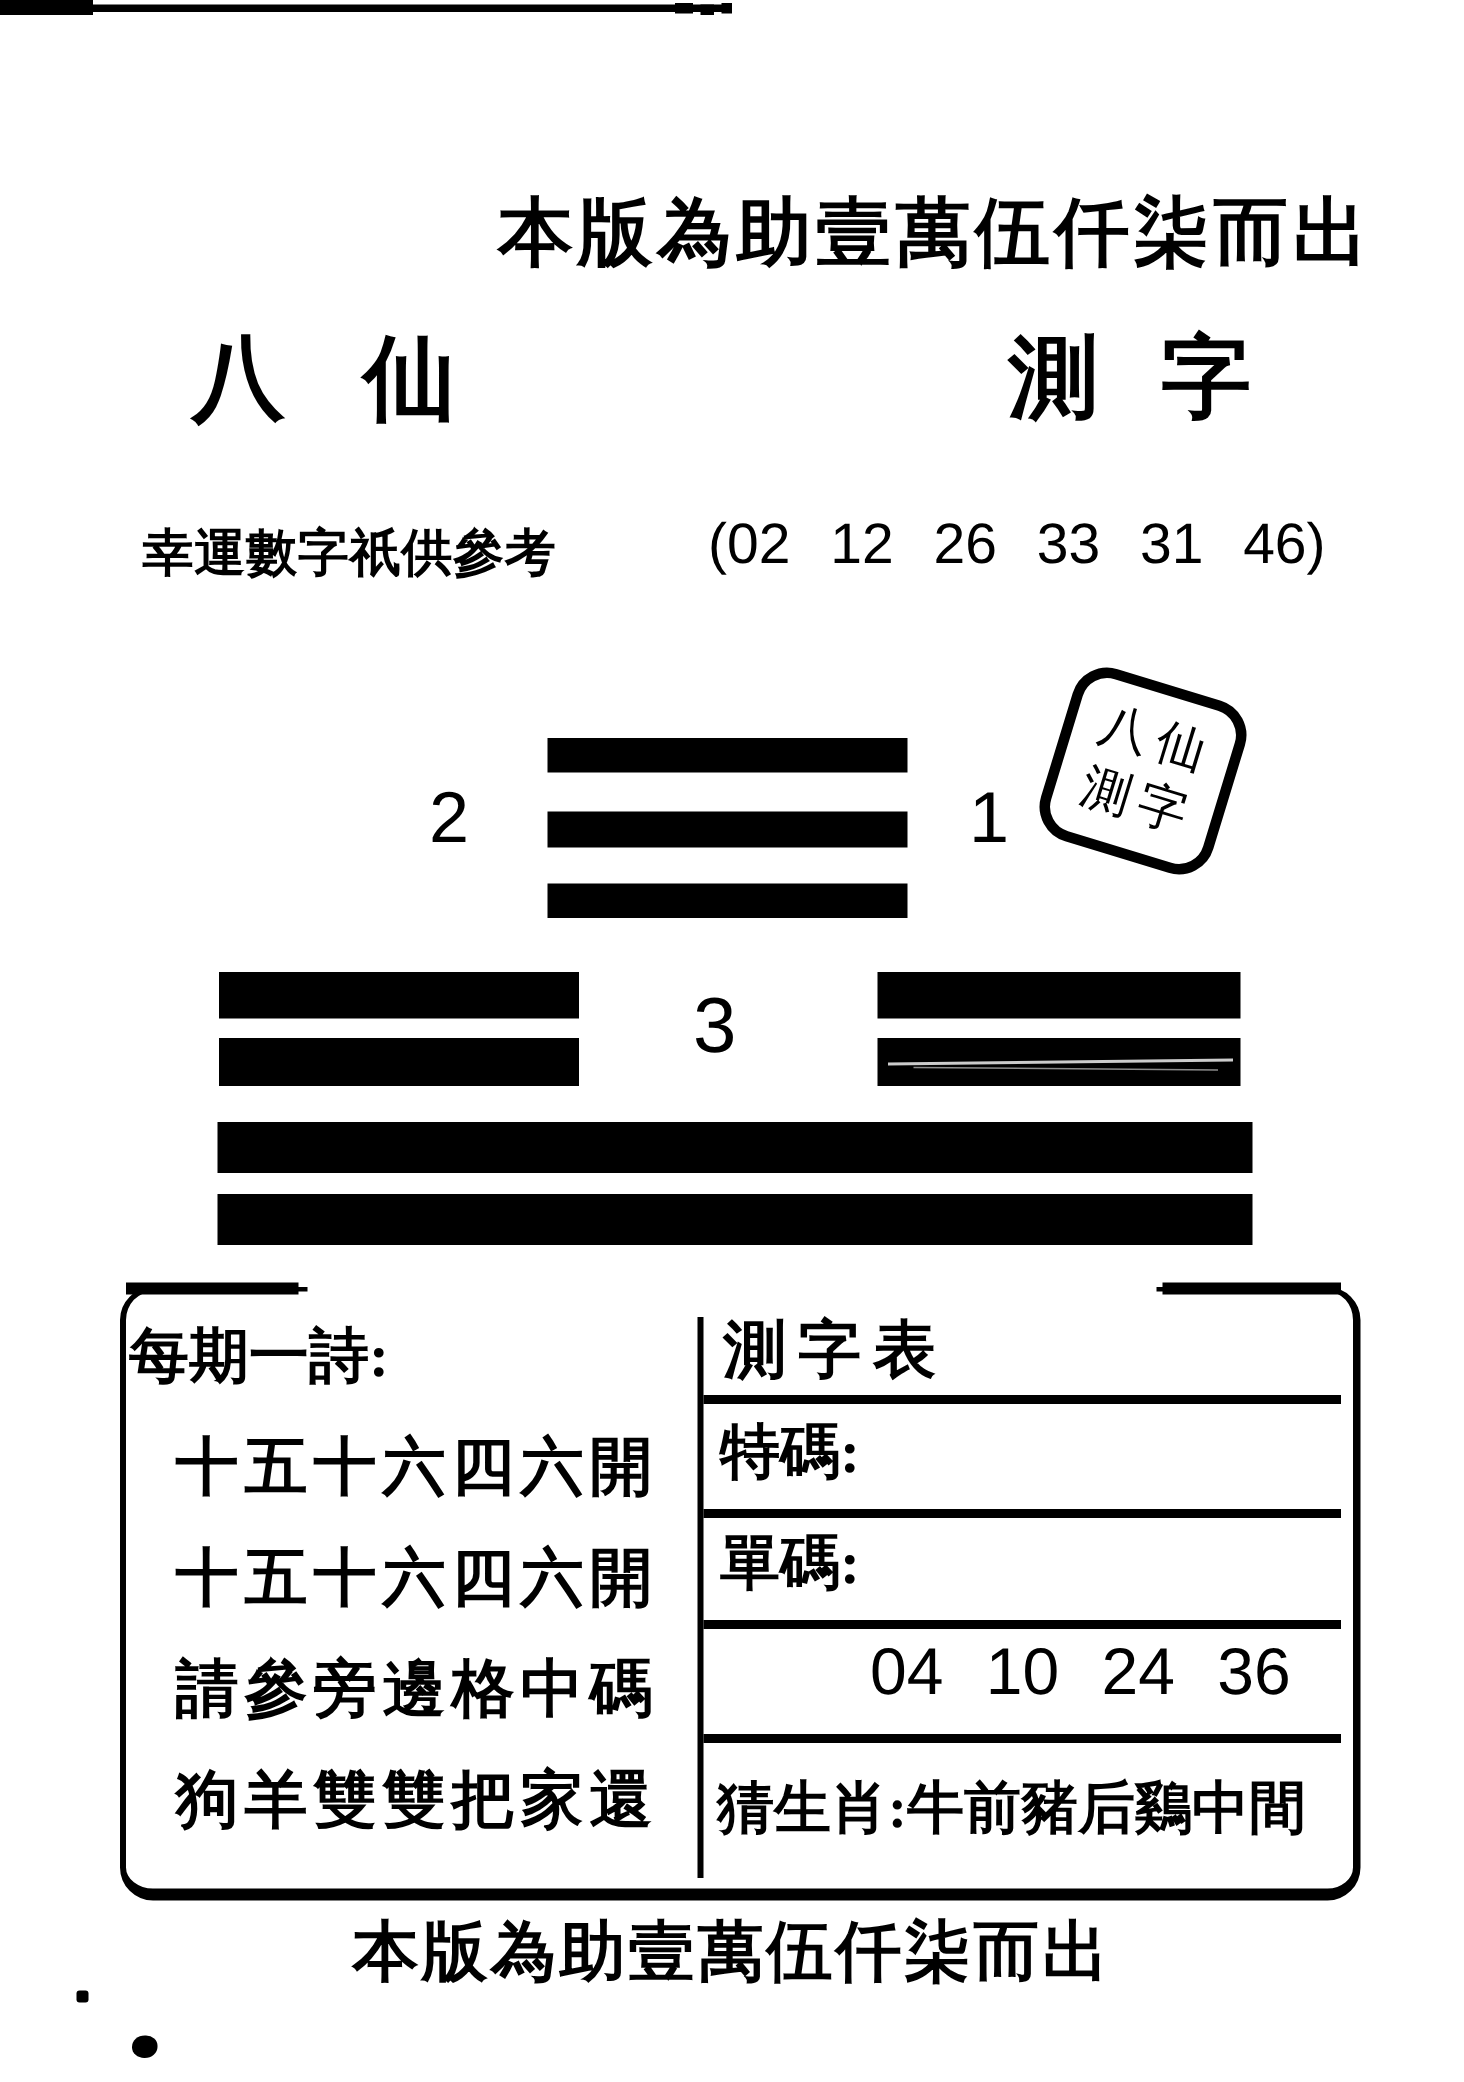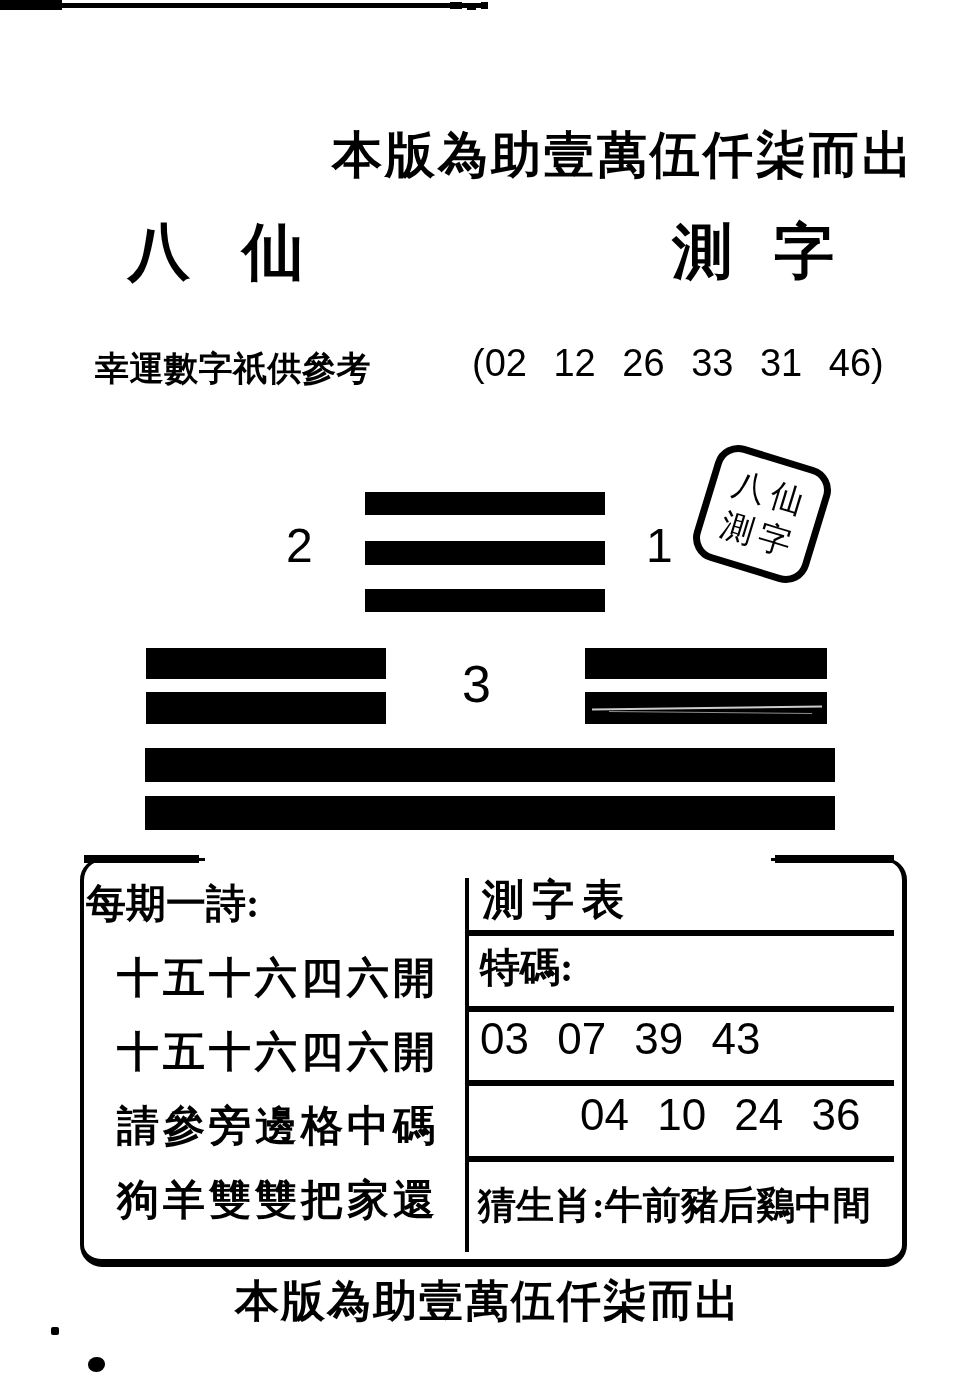--- a/index.html
+++ b/index.html
@@ -138,21 +138,21 @@
 <div class="abs cjk poem-line pl2">十五十六四六開</div>
 <div class="abs cjk poem-line pl3">請參旁邊格中碼</div>
 <div class="abs cjk poem-line pl4">狗羊雙雙把家還</div>
 
 <div class="abs cjk tbl-header">測字表</div>
 
 <div class="abs tbl-row tr1">
   <span class="cjk row-label">特碼:</span>
 </div>
 <div class="abs tbl-row tr2">
-  <span class="num row-nums">03 07 39 43</span>
+  <span class="cjk row-label">單碼:</span>
 </div>
 <div class="abs tbl-row tr3">
   <span class="cjk row-label"></span>
   <span class="num row-nums">04 10 24 36</span>
 </div>
 
 <div class="abs cjk zodiac">猜生肖:牛前豬后鷄中間</div>
 
 <div class="abs cjk footer">本版為助壹萬伍仟柒而出</div>
 

